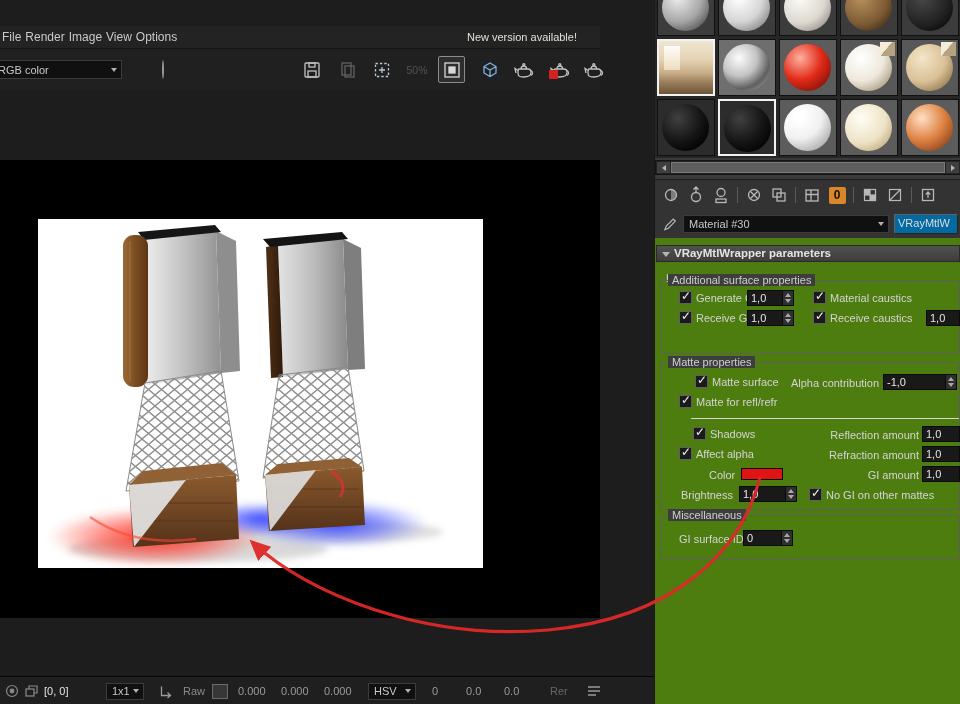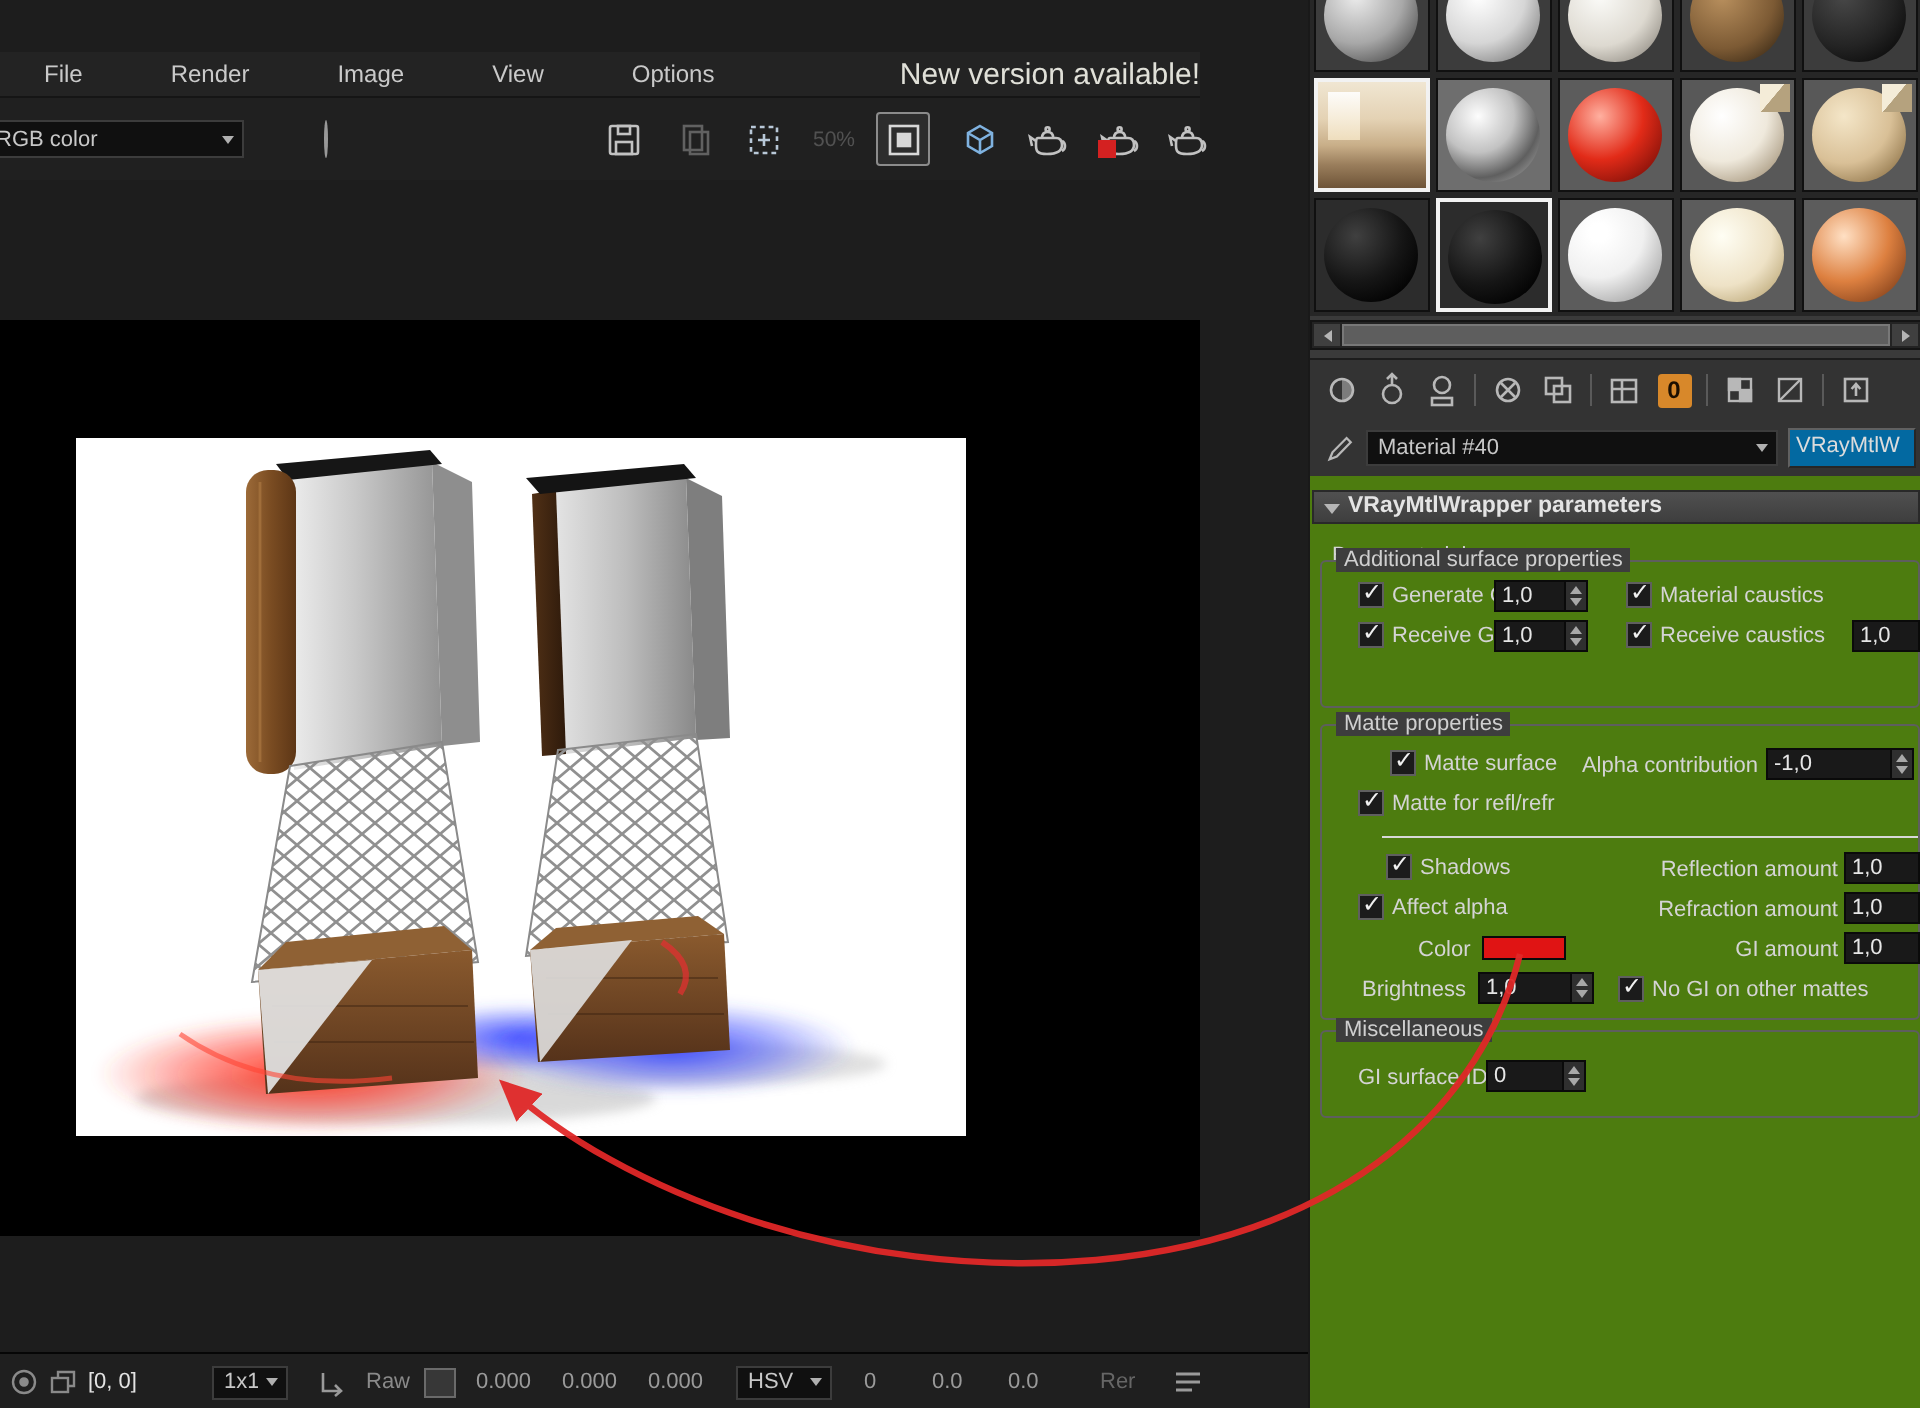--- a/index.html
+++ b/index.html
@@ -3,22 +3,22 @@
 <meta charset="utf-8">
 <style>
 *{box-sizing:border-box;margin:0;padding:0}
 html,body{width:960px;height:704px}
 body{position:relative;overflow:hidden;background:#303030;font-family:"Liberation Sans",sans-serif;cursor:default}
 svg{display:block}
 
 .vfb{position:absolute;left:0;top:0;width:654px;height:704px;background:#1d1d1d}
 .vfb-title{position:absolute;left:0;top:0;width:100%;height:26px;background:#16161f;color:#9090a2;font-size:11px;line-height:26px;padding-left:3px}
 .vfb-menu{position:absolute;left:0;top:26px;width:600px;height:23px;background:#232323;display:flex;align-items:center;color:#c9c9c9;font-size:12px;border-bottom:1px solid #151515}
-.vfb-menu .mi{padding:0 22px;height:100%;display:flex;align-items:center}
-.notif{margin-left:auto;margin-right:0;color:#e0e0d8;font-size:15px}
+.vfb-menu .mi{padding:0 2px;height:100%;display:flex;align-items:center}
+.notif{margin-left:auto;margin-right:23px;color:#e0e0d8;font-size:11px}
 .vfb-tools{position:absolute;left:0;top:49px;width:600px;height:41px;background:#202020}
 .dd{background:#101010;border:1px solid #3c3c3c;color:#c8c8c8;font-size:11px;display:flex;align-items:center}
 .dd .lab{flex:1;padding:0 5px;white-space:nowrap;overflow:hidden}
 .caret{width:0;height:0;border-left:3.5px solid transparent;border-right:3.5px solid transparent;border-top:4.5px solid #b0b0b0;margin:0 4px;flex:none}
 .tbtn{position:absolute;width:27px;height:27px;top:7px;display:flex;align-items:center;justify-content:center;border-radius:2px}
 .tbtn.dim{opacity:.4}
 .tbtn.active{border:1px solid #8c8c8c;background:#2d2d2d}
 .halfcircle{width:15px;height:15px;border-radius:50%;border:1px solid #999;background:linear-gradient(90deg,#f0f0f0 50%,#141414 50%)}
 .zoomtxt{color:#9a9a9a;font-size:10.5px}
 .redtag{position:absolute;left:3px;bottom:4px;width:9px;height:9px;background:#d42121}
@@ -408,21 +408,21 @@
           <path d="M9 12 V6.5 M6.8 8.5 L9 6 L11.2 8.5"></path>
         </svg>
     </div>
   </div>
 
   <div class="nrow">
     <svg width="16" height="16" viewBox="0 0 17 17" fill="none" stroke="#b8b8b8" stroke-width="1.2">
         <path d="M3 14.5 L4.5 10.8 L12 3.2 L14.2 5.4 L6.8 13 z"></path>
       </svg>
     <div class="dd matdd">
-      <span class="lab">Material #40</span>
+      <span class="lab">Material #30</span>
       <span class="caret"></span>
     </div>
     <div class="typebtn">VRayMtlW</div>
   </div>
 
   <div class="params">
     <div class="rollout">VRayMtlWrapper parameters</div>
 
     <span class="lbl" style="left:11px;top:34px">Base material:</span>
 

